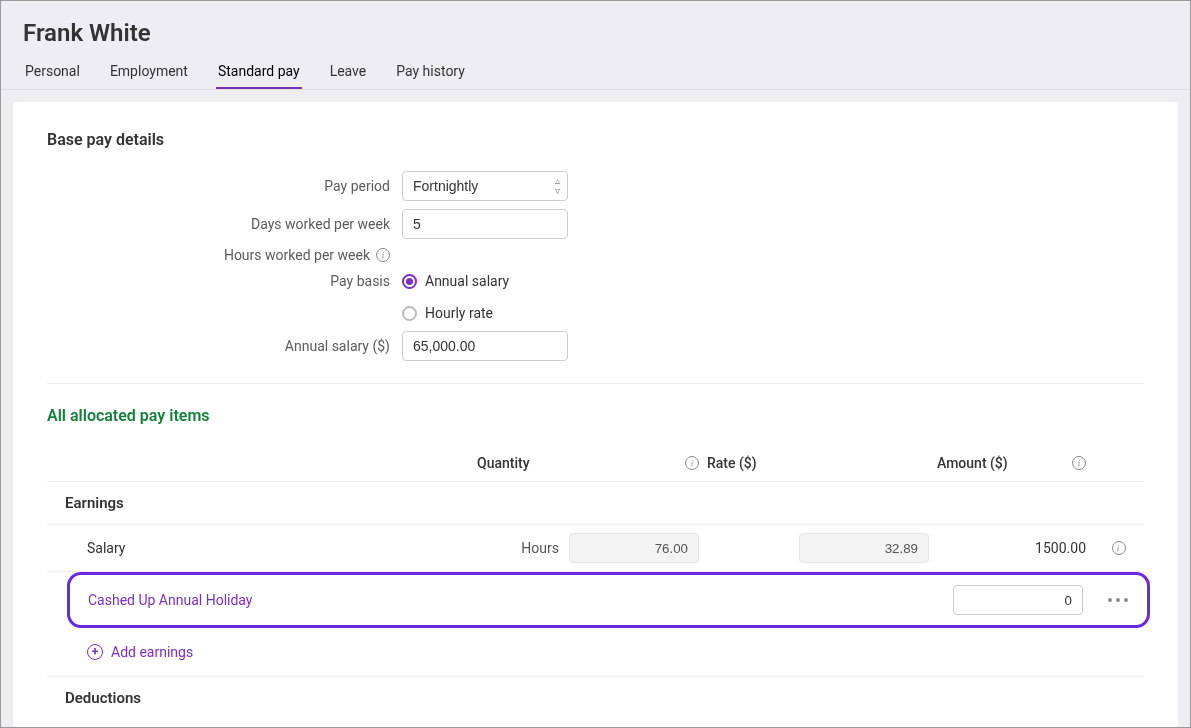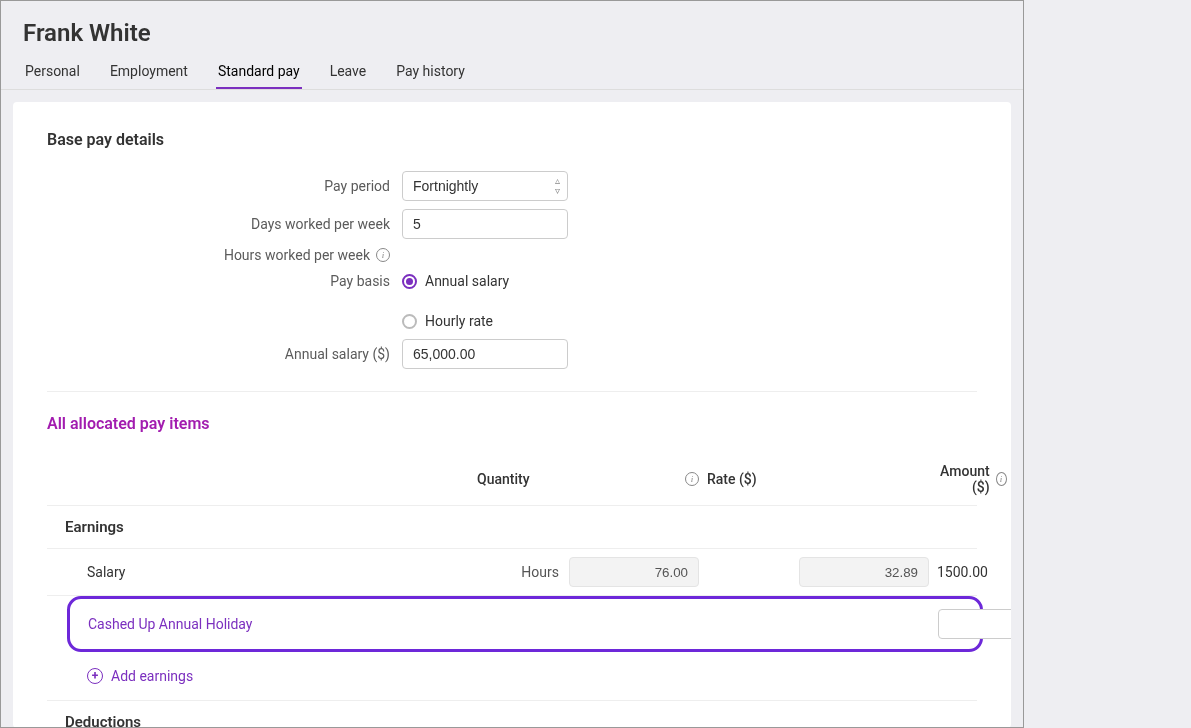--- a/index.html
+++ b/index.html
@@ -3,21 +3,21 @@
 <meta charset="utf-8">
 <style>
   * { box-sizing: border-box; margin: 0; padding: 0; }
   body {
     font-family: -apple-system, BlinkMacSystemFont, "Segoe UI", Roboto, Arial, sans-serif;
     background: #eeeef2;
     color: #333;
     font-size: 14px;
   }
   .page {
-    width: 1024px;
+    width: 1191px;
     height: 728px;
     border: 1px solid #999;
     background: #eeeef2;
     position: relative;
     overflow: hidden;
   }
   .page-title {
     font-size: 24px;
     font-weight: 600;
     color: #333;
@@ -93,21 +93,21 @@
     top: 50%;
     transform: translateY(-50%);
     color: #888;
     font-size: 10px;
     line-height: 1;
     pointer-events: none;
   }
   .radio-group {
     display: flex;
     flex-direction: column;
-    gap: 24px;
+    gap: 16px;
     padding-top: 2px;
   }
   .radio-option {
     display: flex;
     align-items: center;
     gap: 8px;
     color: #333;
     cursor: pointer;
   }
   .radio-circle {
@@ -142,21 +142,21 @@
     font-family: Georgia, serif;
   }
   hr.divider {
     border: none;
     border-top: 1px solid #eee;
     margin: 22px 0;
   }
   .subsection-title {
     font-size: 16px;
     font-weight: 600;
-    color: #a21caf;
+    color: #15803d;
     margin-bottom: 20px;
   }
   .pay-table {
     width: 100%;
   }
   .pay-header {
     display: grid;
     grid-template-columns: 430px 230px 230px 1fr 50px;
     align-items: center;
     padding: 10px 0;

